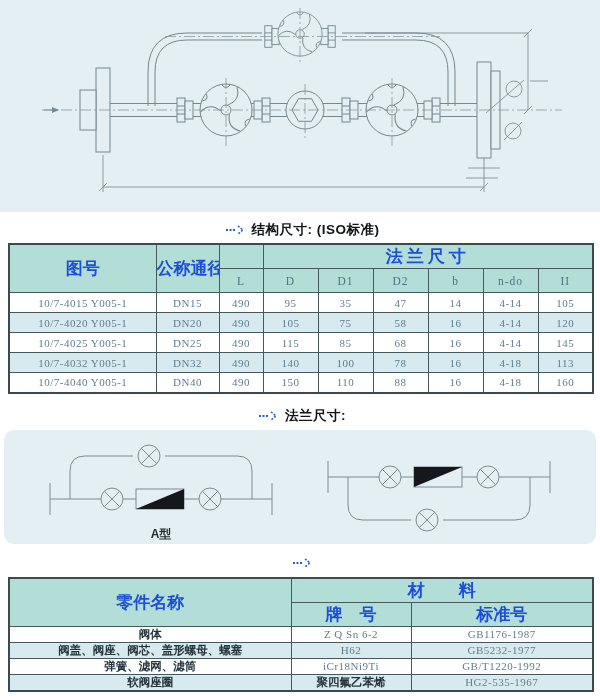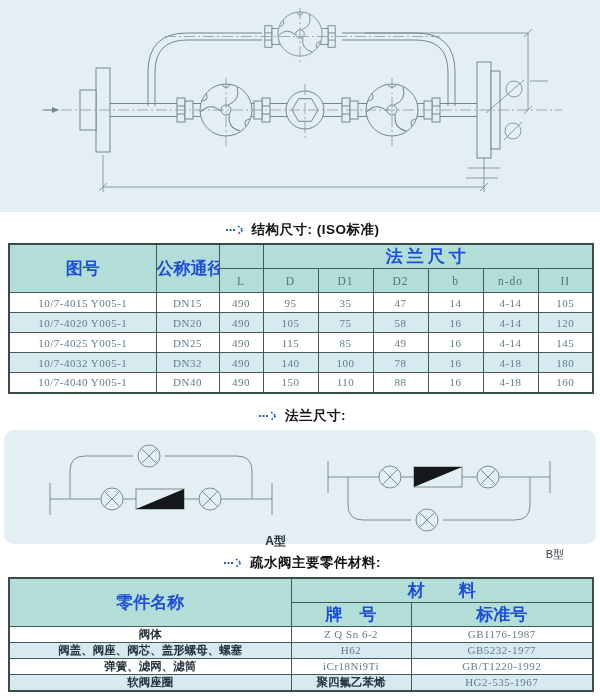--- a/index.html
+++ b/index.html
@@ -18,21 +18,21 @@
   td.cn{font-size:11.5px;color:#23343c;font-weight:bold;}
   #dims-table thead tr{height:24px;}
   #dims-table tbody tr{height:20px;}
   #dims-table tbody tr:nth-child(even){background:#d6eaf0;}
   #mat-table thead tr{height:21px;}
   #mat-table tbody tr{height:16px;margin-top:32px;}
   #mat-table tbody tr:nth-child(even){background:#d6eaf0;}
   .panel-install{margin:3px 4px 0;width:592px;height:114px;background:#e3eff2;border-radius:10px;
         display:flex;justify-content:center;gap:28px;box-sizing:border-box;}
   .diag-a{margin-top:13px;} .diag-b{margin-top:27px;}
-  .diag-label{text-align:right;font-size:12px;font-weight:bold;color:#1d2a30;margin-top:8px;}
+  .diag-label{text-align:center;font-size:12px;font-weight:bold;color:#1d2a30;margin-top:1px;}
   .diag-b .diag-label{font-size:11px;font-weight:normal;color:#303d44;}
   svg .ln{stroke:#76868f;stroke-width:1;fill:none;}
   svg .msk{stroke:#76868f;stroke-width:1;fill:#e3eff2;}
   svg .cl{stroke:#8a98a0;stroke-width:.8;fill:none;stroke-dasharray:11 3 2 3;}
   svg .dln{stroke:#76868f;stroke-width:.8;fill:none;}
   .bsvg .ln{stroke:#7d8b93;}
   .bsvg .msk{stroke:#7d8b93;fill:#e3eff2;}
 </style>
 </head>
 <body>
@@ -201,35 +201,35 @@
         <td class="lat">16</td>
         <td class="lat">4-14</td>
         <td class="lat">120</td>
       </tr>
       <tr>
         <td class="lat">10/7-4025 Y005-1</td>
         <td class="lat">DN25</td>
         <td class="lat">490</td>
         <td class="lat">115</td>
         <td class="lat">85</td>
-        <td class="lat">49</td>
+        <td class="lat">68</td>
         <td class="lat">16</td>
         <td class="lat">4-14</td>
         <td class="lat">145</td>
       </tr>
       <tr>
         <td class="lat">10/7-4032 Y005-1</td>
         <td class="lat">DN32</td>
         <td class="lat">490</td>
         <td class="lat">140</td>
         <td class="lat">100</td>
         <td class="lat">78</td>
         <td class="lat">16</td>
         <td class="lat">4-18</td>
-        <td class="lat">180</td>
+        <td class="lat">113</td>
       </tr>
       <tr>
         <td class="lat">10/7-4040 Y005-1</td>
         <td class="lat">DN40</td>
         <td class="lat">490</td>
         <td class="lat">150</td>
         <td class="lat">110</td>
         <td class="lat">88</td>
         <td class="lat">16</td>
         <td class="lat">4-18</td>
@@ -300,34 +300,32 @@
       <g>
           <circle cx="174" cy="20" r="11" class="msk"></circle>
         <line x1="166.2" y1="12.2" x2="181.8" y2="27.8" class="ln"></line>
         <line x1="166.2" y1="27.8" x2="181.8" y2="12.2" class="ln"></line>
         </g>
       <g>
         <rect x="100" y="10" width="48" height="20" class="msk"></rect>
         <polygon points="100,30 100,10 148,10" fill="#14181a"></polygon>
       </g>
     </svg>
-    <div class="diag-label">B型</div>
   </div>
 </div>
 
 <div class="section-head" style="margin-top:11px">
   <svg width="19" height="12" viewBox="0 0 19 12">
     <g fill="#2b5fb8">
       <rect x="0" y="5" width="2" height="2"></rect>
         <rect x="3.5" y="5" width="2" height="2"></rect>
       <rect x="7" y="5" width="2" height="2"></rect>
     </g>
     <path d="M12,2 L17,6 L12,10" stroke="#2b5fb8" stroke-width="1.6" fill="none" stroke-dasharray="2 1.4"></path>
   </svg>
-  <span class="t">疏水阀主要零件材料:</span>
 </div>
 
 <table id="mat-table">
   <colgroup>
     <col style="width:282px">
       <col style="width:120px">
       <col style="width:182px">
   </colgroup>
   <thead>
     <tr>

